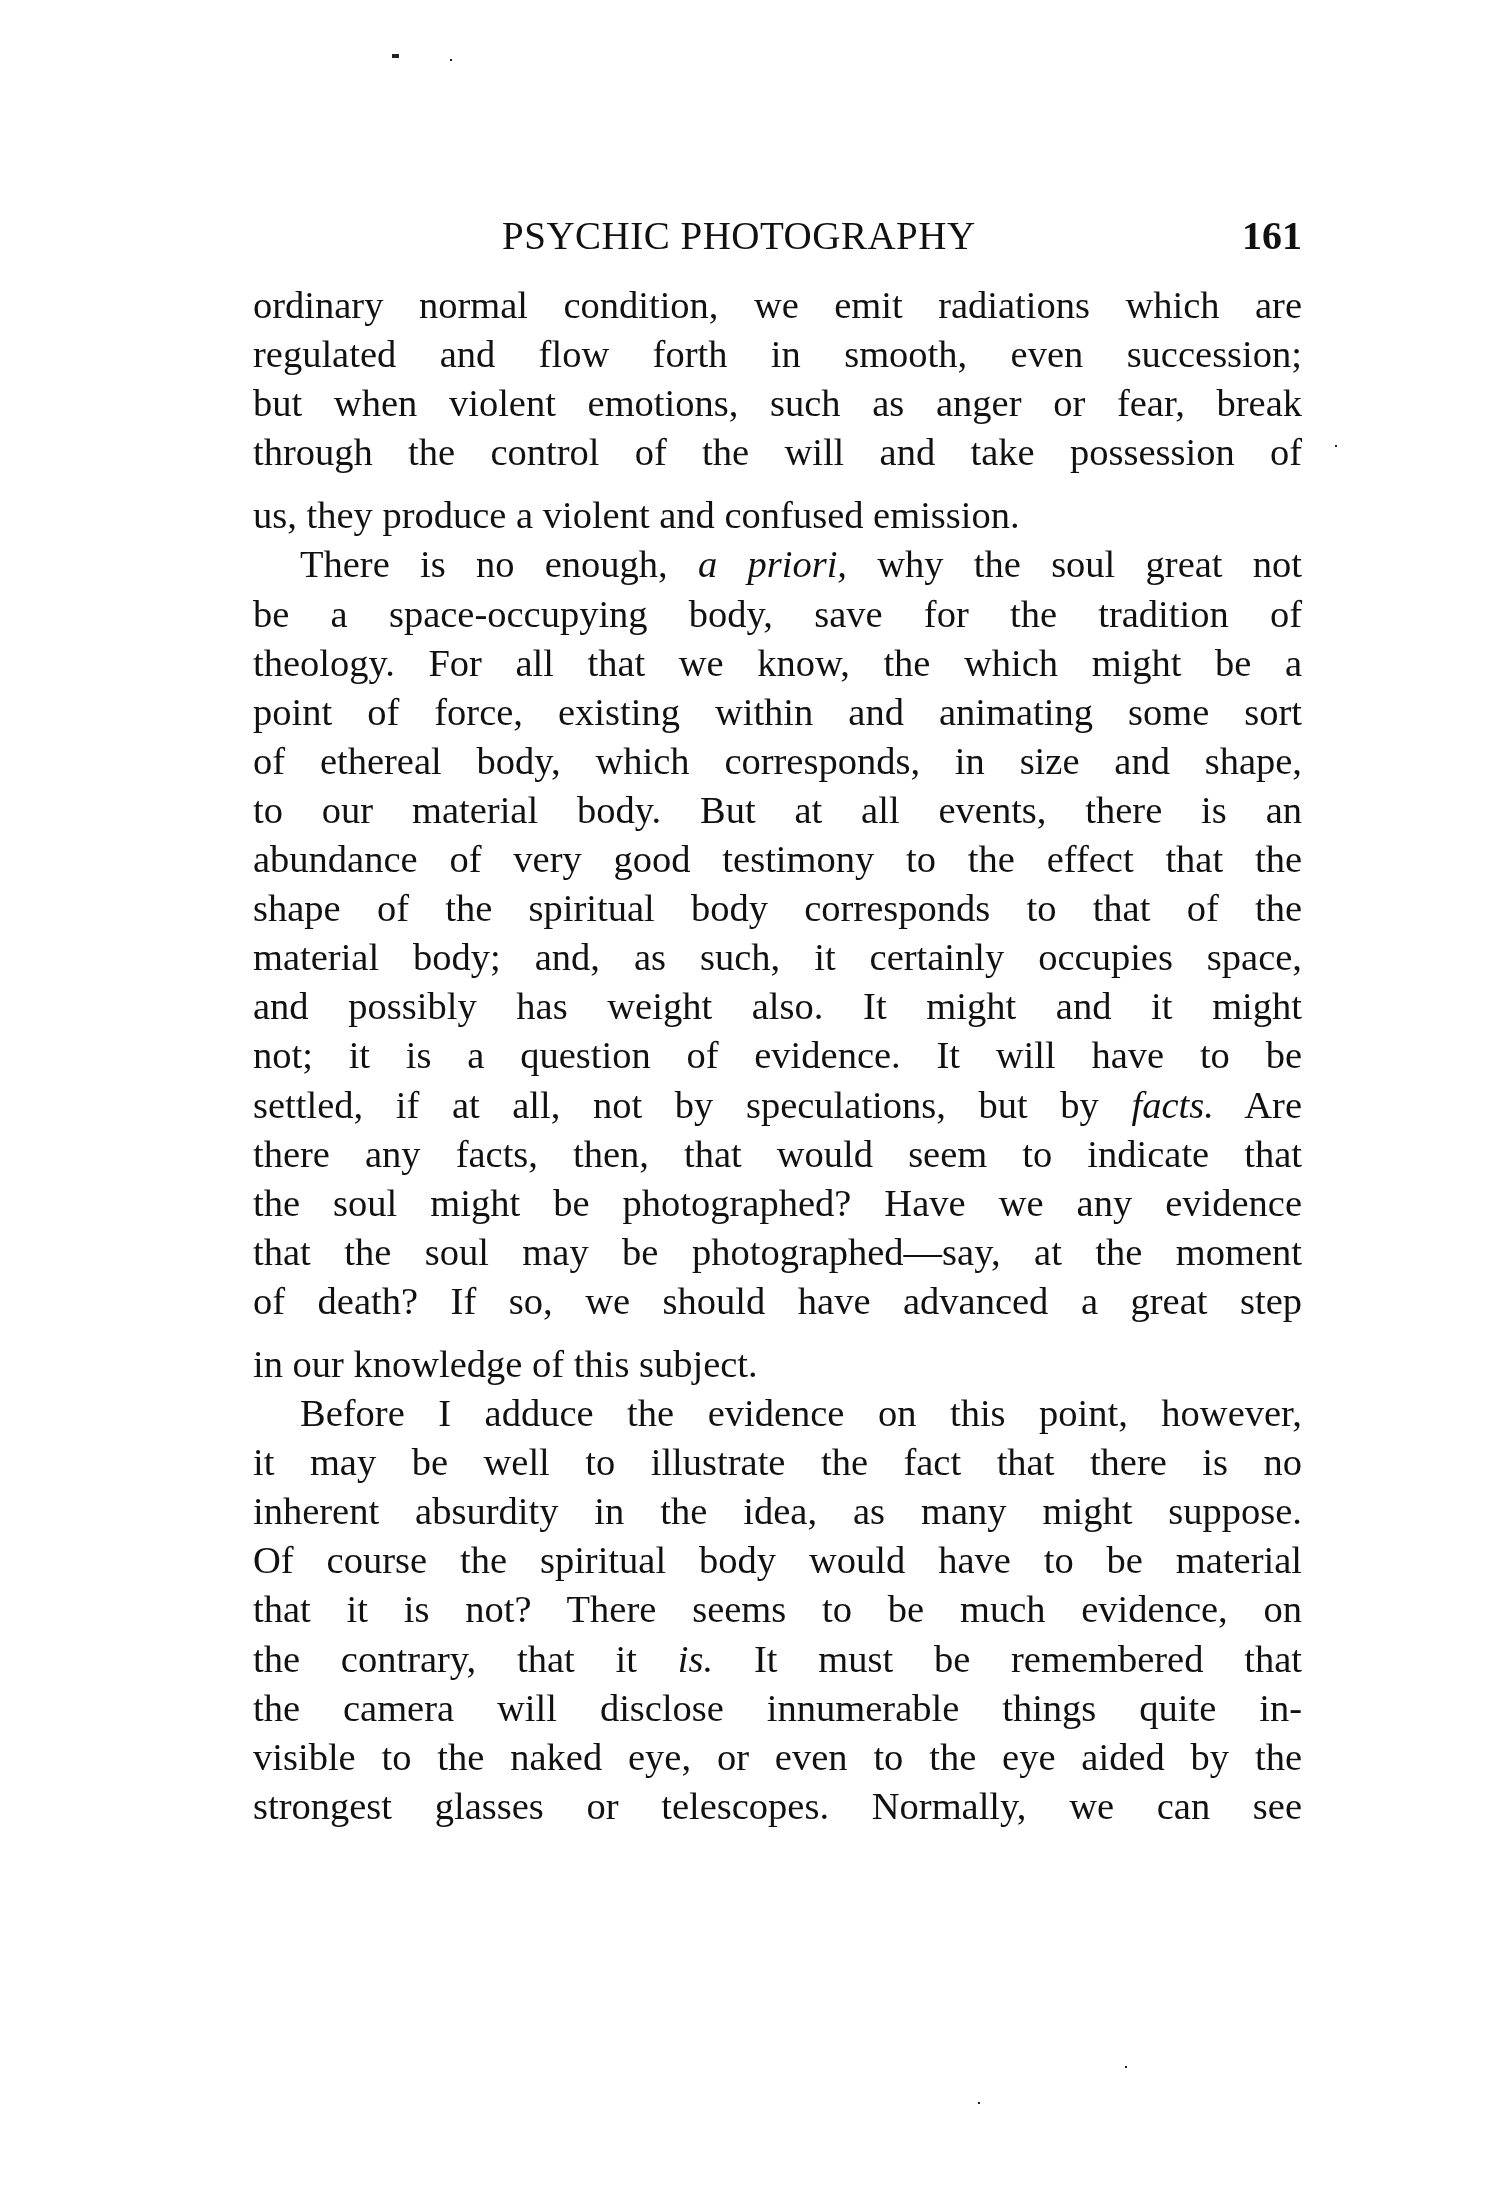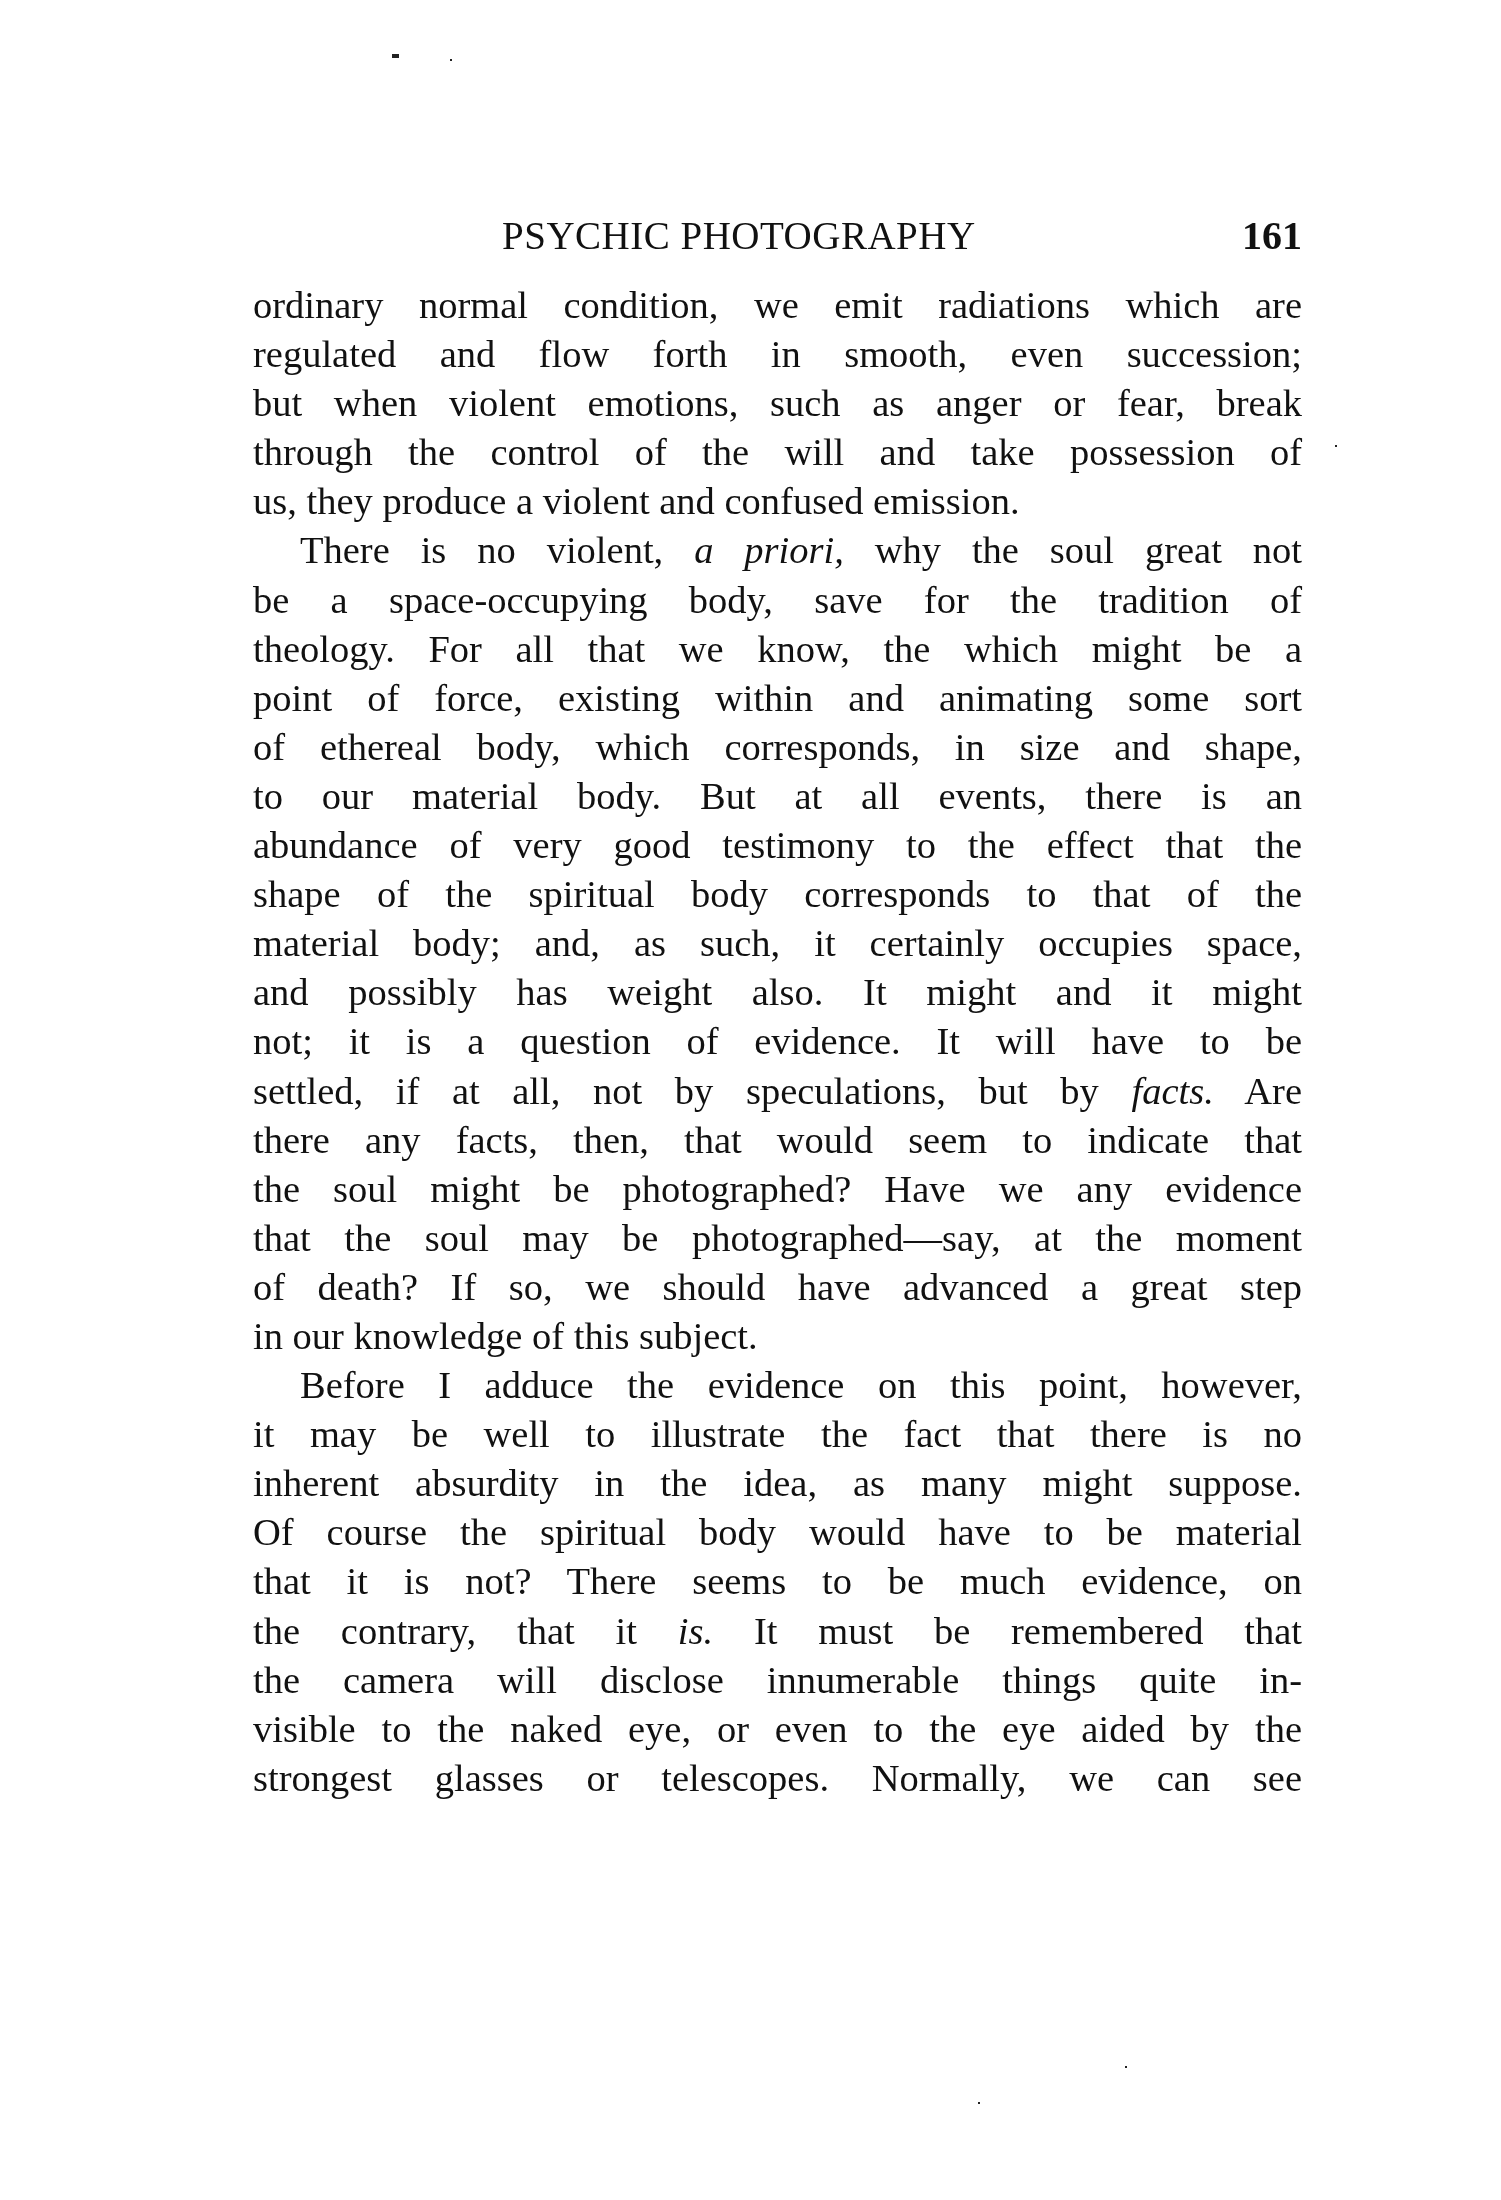--- a/index.html
+++ b/index.html
@@ -54,20 +54,21 @@
     }
     .line {
       display: block;
       text-align: justify;
       text-align-last: justify;
       white-space: nowrap;
       height: 49.1px;
     }
     .line.last {
       text-align-last: left;
+      margin-top: 14px;
     }
     .line.indent {
       padding-left: 47px;
     }
     em {
       font-style: italic;
     }
   </style>
 </head>
 <body>
@@ -85,21 +86,21 @@
 
 <main class="body-text" id="body-text">
     <div>
       <span class="line">ordinary normal condition, we emit radiations which are</span>
       <span class="line">regulated and flow forth in smooth, even succession;</span>
       <span class="line">but when violent emotions, such as anger or fear, break</span>
       <span class="line">through the control of the will and take possession of</span>
       <span class="line last">us, they produce a violent and confused emission.</span>
     </div>
     <div>
-      <span class="line indent"><span>There is no violent, </span><em>a priori,</em><span> why the soul great not</span></span>
+      <span class="line indent"><span>There is no enough, </span><em>a priori,</em><span> why the soul great not</span></span>
       <span class="line">be a space-occupying body, save for the tradition of</span>
       <span class="line">theology.  For all that we know, the which might be a</span>
       <span class="line">point of force, existing within and animating some sort</span>
       <span class="line">of ethereal body, which corresponds, in size and shape,</span>
       <span class="line">to our material body.  But at all events, there is an</span>
       <span class="line">abundance of very good testimony to the effect that the</span>
       <span class="line">shape of the spiritual body corresponds to that of the</span>
       <span class="line">material body; and, as such, it certainly occupies space,</span>
       <span class="line">and possibly has weight also.  It might and it might</span>
       <span class="line">not; it is a question of evidence.  It will have to be</span>

